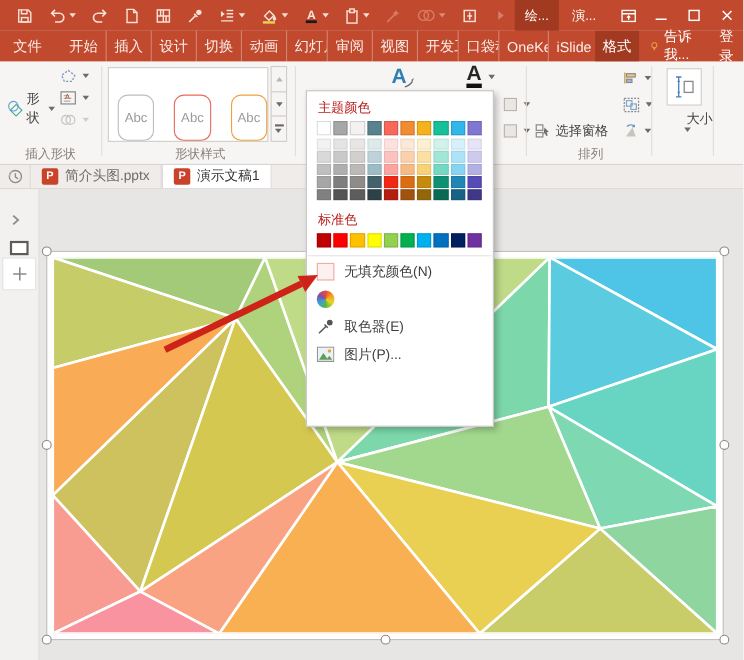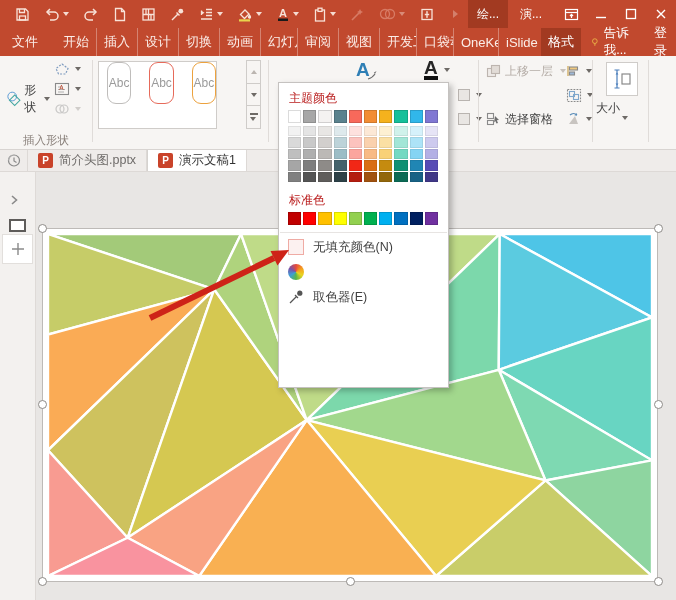--- a/index.html
+++ b/index.html
@@ -40,21 +40,21 @@
   .ribbon{position:absolute;left:0;top:56px;width:676px;height:94px;background:#F7F5F3;border-bottom:1px solid #D8D4D1}
   .gdiv{position:absolute;top:4px;height:82px;width:1px;background:#E0DCD9}
   .glabel{position:absolute;bottom:2px;width:100%;text-align:center;font-size:11.5px;color:#8A817B}
   .grp{position:absolute;top:0;height:94px}
   .grp-insert{left:0;width:92px}
   .big-shapes{position:absolute;left:6px;top:5px;width:44px;height:72px;display:flex;flex-direction:row;align-items:center;gap:2px;padding-top:4px}
   .big-shapes .lbl{font-size:12px;color:#444}
   .mini-col{position:absolute;left:54px;top:6px;display:flex;flex-direction:column;gap:6px}
   .mini-btn{display:flex;align-items:center;gap:2px}
   .grp-styles{left:96px;width:172px}
-  .gallery{position:absolute;left:2px;top:5px;width:119px;height:68px;background:#fff;border:1px solid #CFCCC9;display:flex;align-items:flex-start;gap:18px;padding-left:8px}
+  .gallery{position:absolute;left:2px;top:5px;width:146px;height:68px;background:#fff;border:1px solid #CFCCC9;display:flex;align-items:flex-end;gap:18px;padding-left:8px}
   .abc{width:42px;height:42px;border-radius:9px;display:flex;align-items:center;justify-content:center;font-size:12px;color:#9B9B9B;background:#fff}
   .abc.b1{border:1.5px solid #BFBDBB}
   .abc.b2{border:1.5px solid #E66A5A}
   .abc.b3{border:1.5px solid #ECA23E}
   .gal-scroll{position:absolute;left:150px;top:5px;width:15px;height:68px;display:flex;flex-direction:column}
   .gsb{flex:1;border:1px solid #CFCCC9;background:#F7F5F3;display:flex;align-items:center;justify-content:center;margin-top:-1px}
   .tri-up{width:0;height:0;border-left:3.5px solid transparent;border-right:3.5px solid transparent;border-bottom:4px solid #BBB5B0}
   .tri-dn{width:0;height:0;border-left:3.5px solid transparent;border-right:3.5px solid transparent;border-top:4px solid #6E6A66}
   .fill-btn{position:absolute;left:272px;top:3px;height:23px;display:flex;align-items:center;gap:4px;padding:0 7px;background:#E9E4E1;border:1px solid #CBC5C1;font-size:12px;color:#3F3F3F}
   .wa-a1{position:absolute;left:356px;top:4px;display:flex;align-items:flex-end}
@@ -63,21 +63,21 @@
   .a-blue{color:#2F7FB5}
   .a-dark{color:#262626;border-bottom:4px solid #111;line-height:16px}
   .stub{position:absolute;display:flex;align-items:center;gap:3px}
   .stub .sq{width:12px;height:12px;border:1px solid #B9B4B0;background:#E9E6E3}
   .grp-arrange{left:482px;width:110px}
   .arr-row{position:absolute;left:4px;height:22px;display:flex;align-items:center;gap:4px;font-size:12px;white-space:nowrap}
   .arr-row.dis{color:#B5ADA7}
   .arr-right{position:absolute;left:84px;height:22px;display:flex;align-items:center;gap:2px}
   .grp-size{left:596px;width:52px}
   .size-box{position:absolute;left:10px;top:6px;width:32px;height:34px;border:1px solid #CFCCC9;background:#fff;display:flex;align-items:center;justify-content:center}
-  .size-lbl{position:absolute;left:0;top:44px;width:52px;text-align:left;font-size:12px;color:#444}
+  .size-lbl{position:absolute;left:0;top:44px;width:52px;text-align:right;font-size:12px;color:#444}
   .size-car{position:absolute;left:23px;top:60px}
   .launcher{position:absolute;left:455px;top:136px}
   .collapse{position:absolute;left:653px;top:136px}
 
   
   .doctabs{position:absolute;left:0;top:150px;width:676px;height:22px;background:#EFECEA;border-bottom:1px solid #DDD9D6;display:flex;align-items:stretch}
   .hist{width:28px;display:flex;align-items:center;justify-content:center;border-right:1px solid #DDD9D6}
   .dtab{display:flex;align-items:center;gap:6px;padding:0 10px;font-size:12.5px;color:#6E6B69;border-right:1px solid #DDD9D6;white-space:nowrap}
   .dtab.active{background:#fff;color:#333;border-left:1px solid #D5D2CF}
   .ppt-ic{width:15px;height:15px;background:#C9432A;border-radius:2px;color:#fff;font-size:10px;font-weight:bold;display:flex;align-items:center;justify-content:center}
@@ -324,20 +324,21 @@
         <span class="gsb">
             <span class="tri-dn"></span>
           </span>
         <span class="gsb">
             <span style="display:block">
               <span style="display:block;width:8px;height:1.5px;background:#6E6A66;margin-bottom:2px"></span>
               <span class="tri-dn" style="display:block"></span>
             </span>
           </span>
       </div>
+      <div class="glabel">形状样式</div>
     </div>
     <div class="gdiv" style="left:268px"></div>
 
 
     <div class="wa-a1">
         <span class="bigA a-blue">A</span>
         <svg width="10" height="10" viewBox="0 0 10 10" style="margin-left:-3px">
           <path d="M1 9c2-.5 5-2 7-5" stroke="#6B6B6B" stroke-width="1.2" fill="none"></path>
           <path d="M8 4 9.5 1 6.8 2.8z" fill="#6B6B6B"></path>
         </svg>
@@ -353,28 +354,20 @@
     <div class="stub" style="left:458px;top:57px">
         <span class="sq"></span>
         <span class="caret" style="border-top-color:#6E6A66"></span>
       </div>
     <div class="launcher"><svg width="10" height="10" viewBox="0 0 10 10" fill="none" stroke="#8A817B" stroke-width="1.2">
           <path d="M1.5 4V1.5H4M6 6l3 3M9 5.5V9H5.5"></path>
         </svg></div>
     <div class="gdiv" style="left:478px"></div>
 
     <div class="grp grp-arrange">
-      <div class="arr-row dis" style="top:4px">
-        <svg width="15" height="14" viewBox="0 0 15 14" fill="none" stroke="#BDB5AF" stroke-width="1.1">
-            <rect x="1.5" y="4.5" width="8" height="8" fill="#EFEBE8"></rect>
-            <rect x="5.5" y="1.5" width="8" height="8" fill="#E2DCD7"></rect>
-          </svg>
-        <span>上移一层</span>
-        <span class="caret" style="border-top-color:#C8C1BB"></span>
-      </div>
       <div class="arr-row" style="top:52px">
         <svg width="15" height="14" viewBox="0 0 15 14" fill="none" stroke="#8A8A8A" stroke-width="1.1">
             <rect x="1.5" y="1.5" width="6" height="5"></rect>
             <rect x="1.5" y="8.5" width="6" height="4"></rect>
             <path d="M9 4l4 4-2.2.3 1.2 2.6-1.5.7-1.2-2.7L8 10.5z" fill="#6E6E6E" stroke="none"></path>
           </svg>
         <span>选择窗格</span>
       </div>
       <div class="arr-right" style="top:4px">
           <svg width="15" height="14" viewBox="0 0 15 14" fill="none" stroke="#8A8A8A" stroke-width="1.1">
@@ -393,20 +386,21 @@
           <span class="caret" style="border-top-color:#6E6A66"></span>
         </div>
       <div class="arr-right" style="top:52px">
           <svg width="15" height="14" viewBox="0 0 15 14">
             <path d="M3 12h9L9 4z" fill="#C8C4C0"></path>
             <path d="M4 3c2-2 5-2 7 0" stroke="#5B8DB8" fill="none" stroke-width="1.2"></path>
             <path d="M11 1v2.6H8.4z" fill="#5B8DB8"></path>
           </svg>
           <span class="caret" style="border-top-color:#6E6A66"></span>
         </div>
+      <div class="glabel">排列</div>
     </div>
     <div class="gdiv" style="left:592px"></div>
 
     <div class="grp grp-size">
       <div class="size-box">
           <svg width="20" height="24" viewBox="0 0 20 24" fill="none" stroke="#4A7EBB" stroke-width="1.2">
             <path d="M5 3v18M2.5 3h5M2.5 21h5"></path>
             <path d="M5 5.5 3.6 7.5h2.8zM5 18.5l-1.4-2h2.8z" fill="#4A7EBB" stroke="none"></path>
             <rect x="10" y="7" width="8" height="10" stroke="#8A8A8A"></rect>
           </svg>
@@ -599,20 +593,30 @@
         <div class="mi">
           <span class="mi-ic">
             <svg width="16" height="16" viewBox="0 0 16 16" fill="none" stroke="#555" stroke-width="1.3">
               <path d="M2 14l6.5-6.5"></path>
               <path d="M7 6l3 3"></path>
               <circle cx="11.8" cy="4.2" r="2.6" fill="#555" stroke="none"></circle>
             </svg>
           </span>
           <span>取色器(E)</span>
         </div>
+        <div class="mi">
+          <span class="mi-ic">
+            <svg width="16" height="14" viewBox="0 0 16 14">
+              <rect x="0.5" y="0.5" width="15" height="13" fill="#EAF2F8" stroke="#8A8A8A"></rect>
+              <path d="M2 12l4-6 3.5 5 2-2.5 2.5 3.5z" fill="#5E9E55"></path>
+              <circle cx="11.5" cy="4" r="1.6" fill="#F0A437"></circle>
+            </svg>
+          </span>
+          <span>图片(P)...</span>
+        </div>
       </div>
   </div>
 
   <svg class="anno">
     <line x1="150" y1="318" x2="274" y2="258" stroke-width="6" stroke="#CE2318"></line>
     <polygon points="289,250 277.5,265.5 270.5,251" fill="#CE2318"></polygon>
   </svg>
 
 </div>
 

